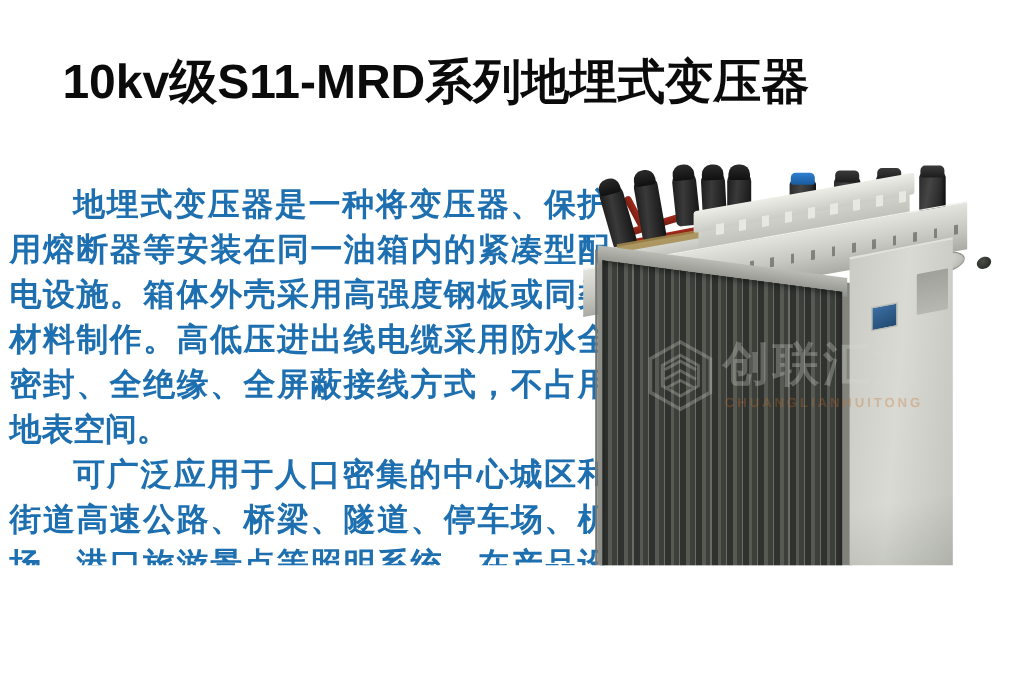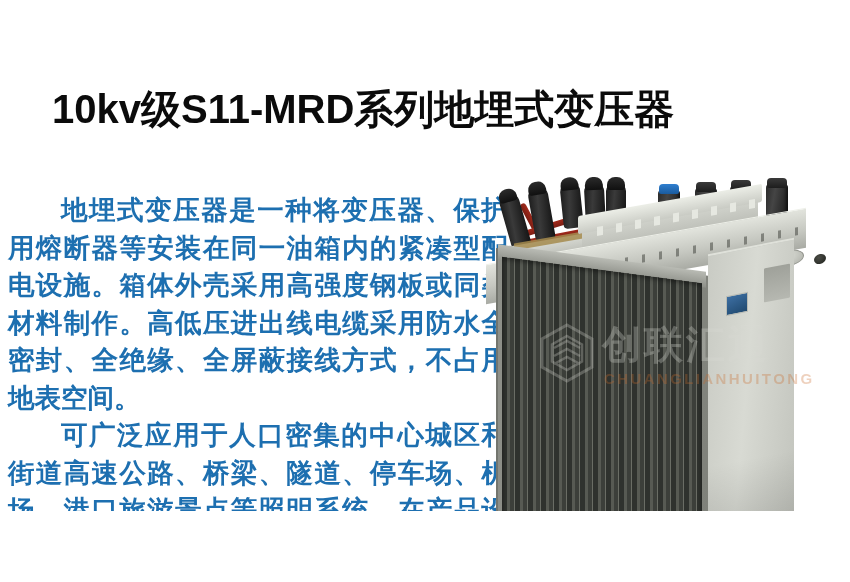--- a/index.html
+++ b/index.html
@@ -7,21 +7,20 @@
     width: 850px; height: 582px;
     background: #ffffff;
     font-family: "Liberation Sans", "DejaVu Sans", sans-serif;
     overflow: hidden;
   }
   #page {
     position: relative;
     width: 850px; height: 471px;
     background: #ffffff;
     overflow: hidden;
-    margin-top: 40px;
   }
 
   
   .title {
     position: absolute;
     left: 52px; top: 49px;
     width: 740px;
     font-size: 40px;
     font-weight: 700;
     letter-spacing: 0px;
@@ -344,21 +343,21 @@
     font-size: 39px;
     font-weight: 700;
     color: #d9dad4;
     letter-spacing: 3px;
     white-space: nowrap;
     line-height: 46px;
   }
   .wm-en {
     position: absolute;
     left: 68px; top: 52px;
-    font-size: 15px;
+    font-size: 11px;
     font-weight: 700;
     color: #c96a2a;
     letter-spacing: 2.4px;
     white-space: nowrap;
   }
 </style>
 </head>
 <body>
 
 <div id="page">

